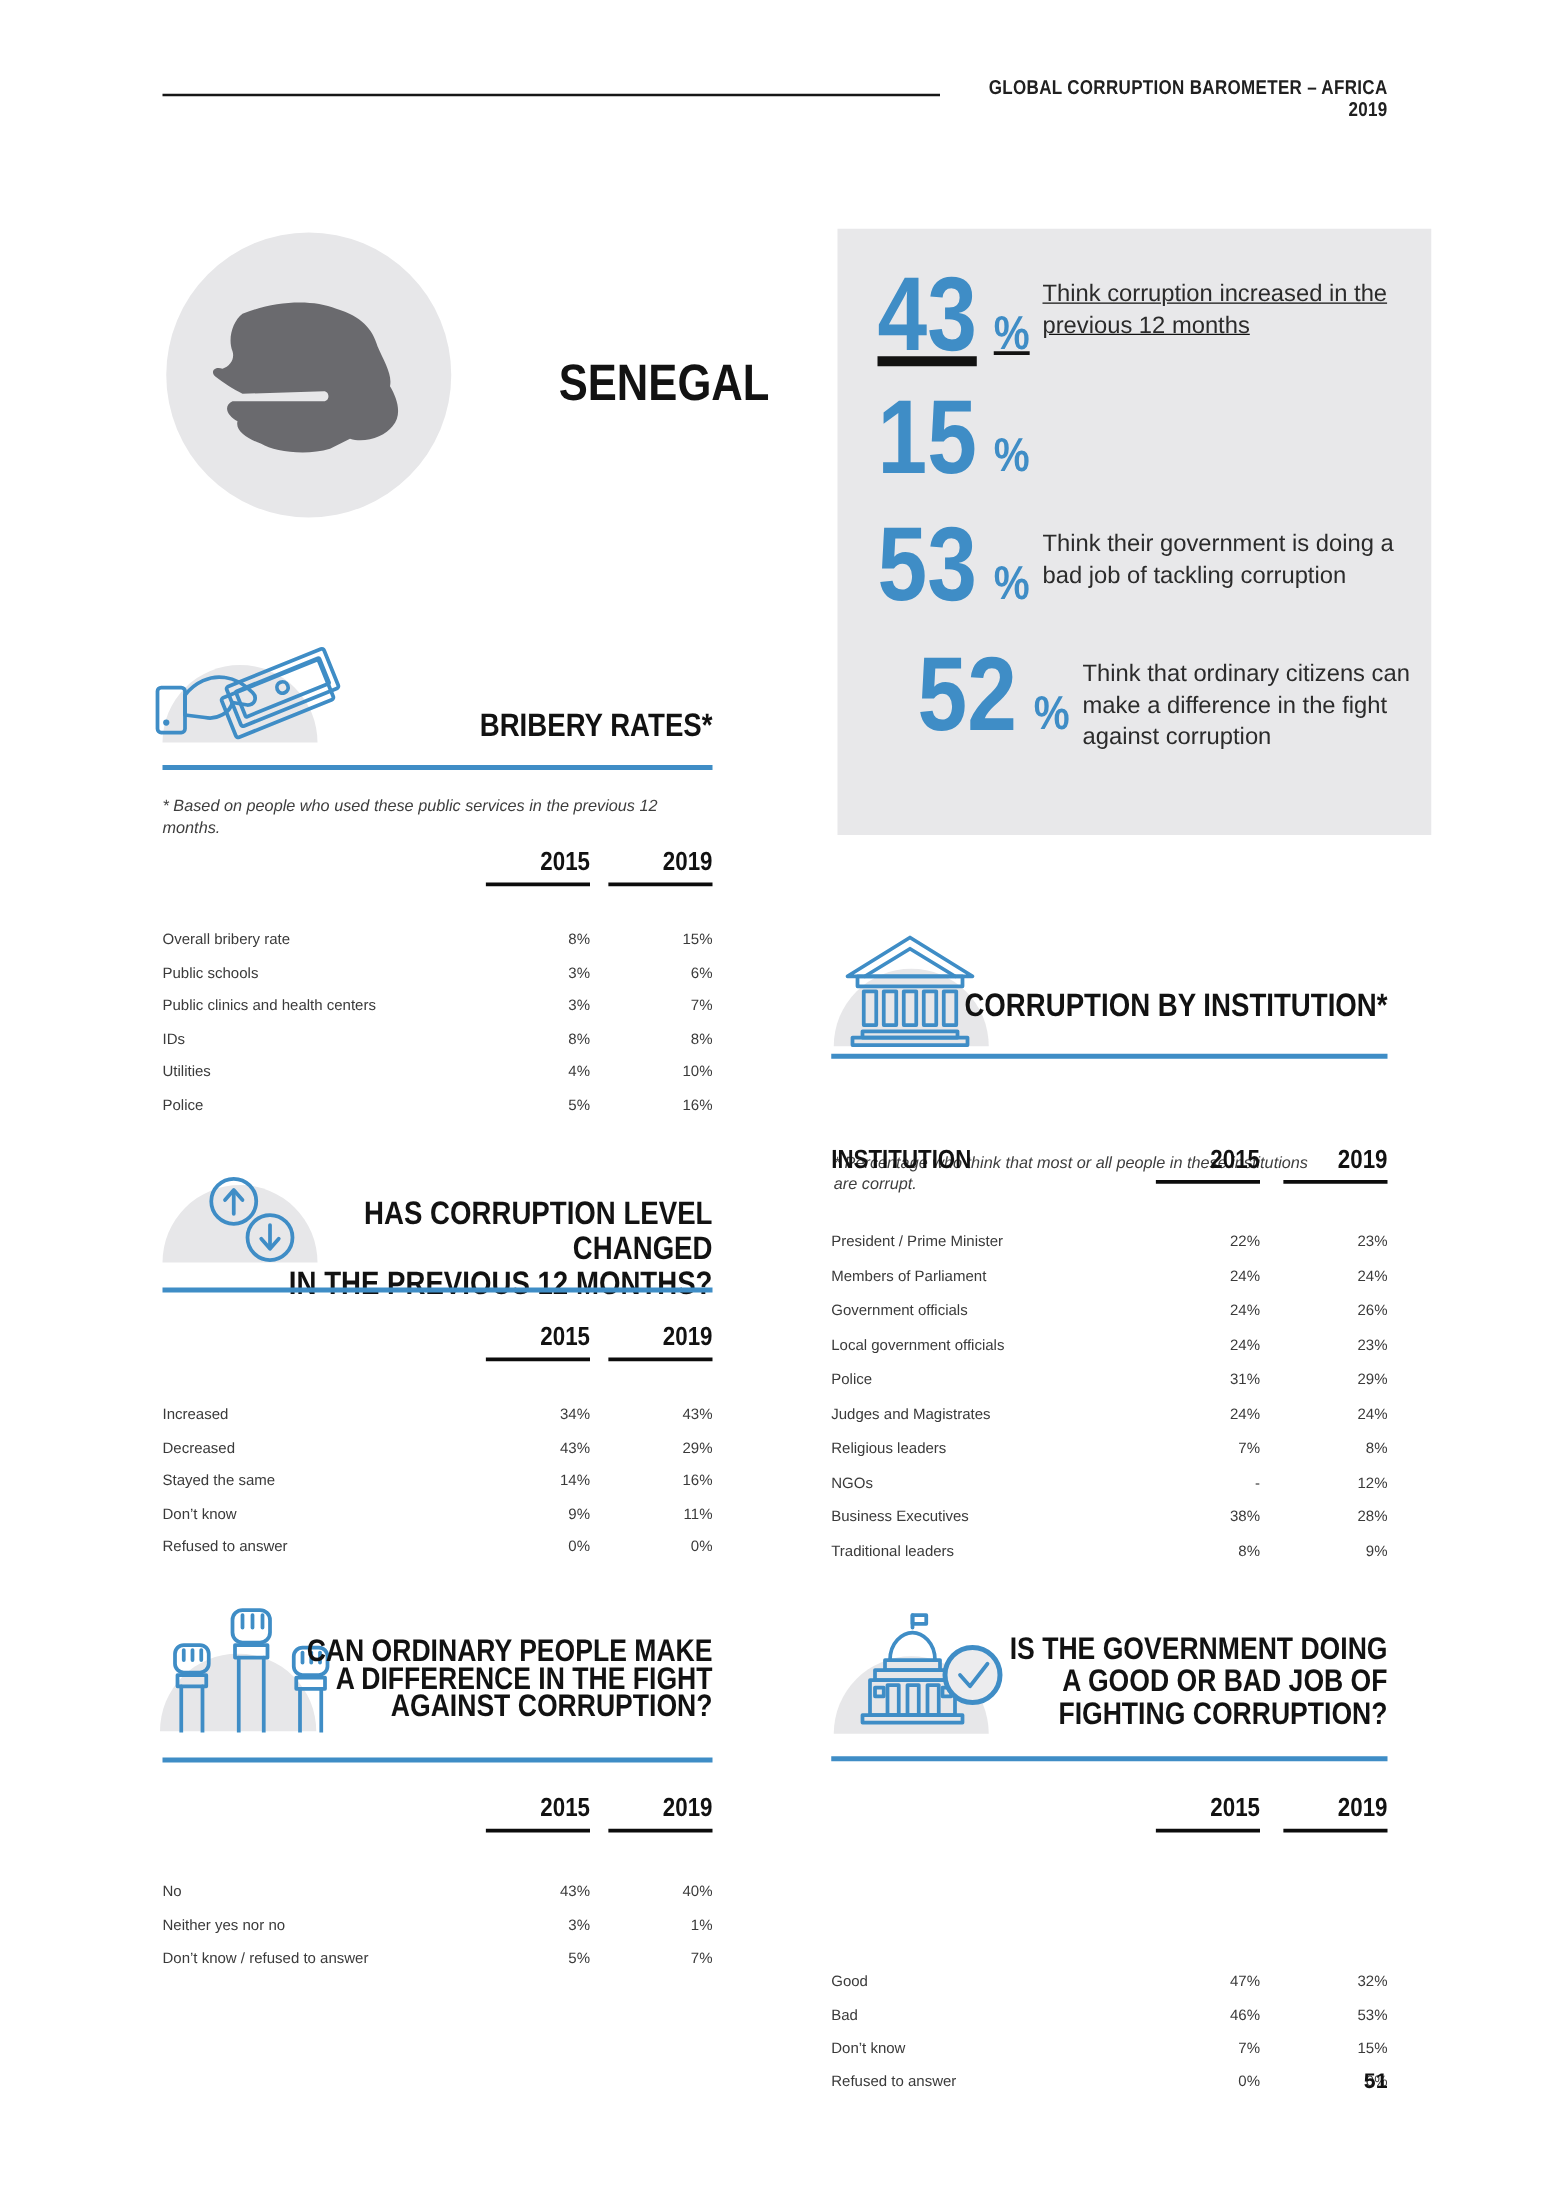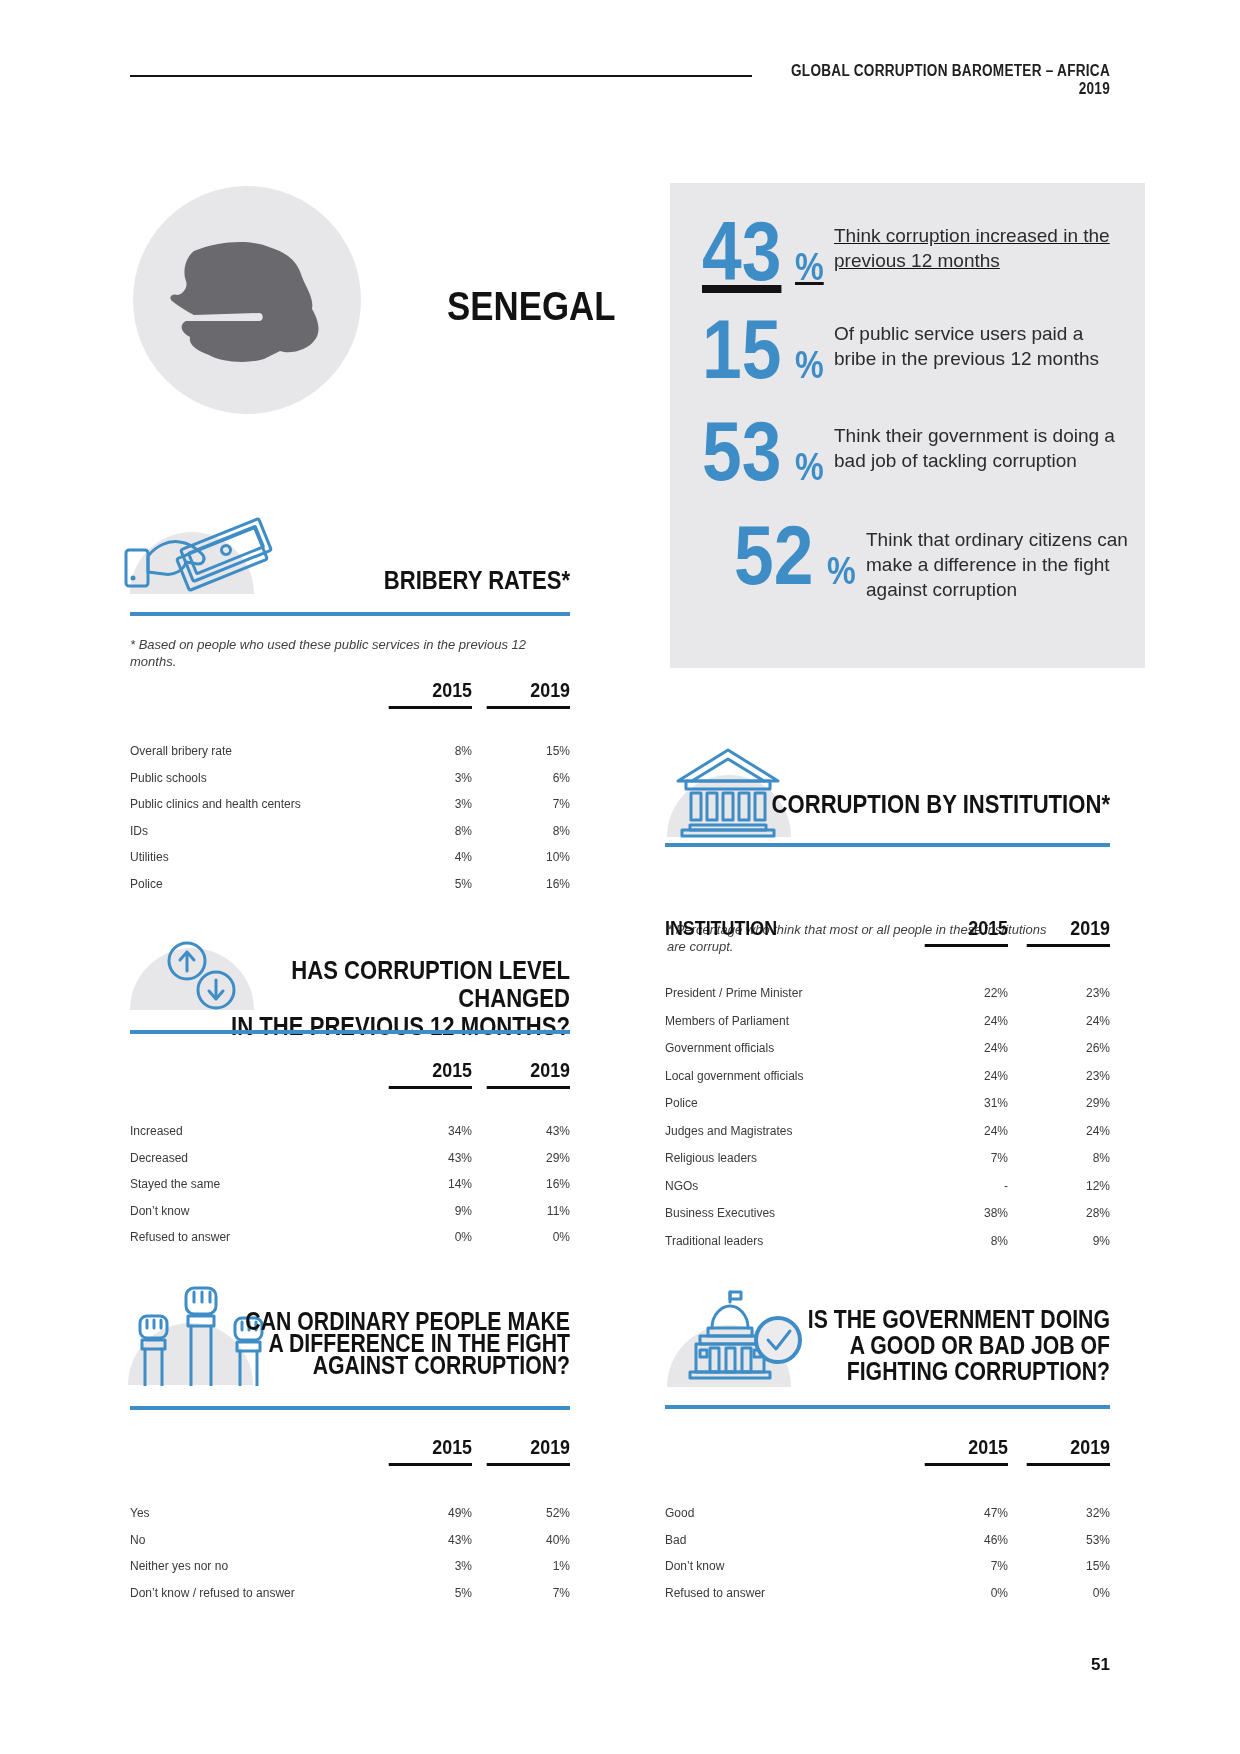--- a/index.html
+++ b/index.html
@@ -81,21 +81,20 @@
         <span class="stat-num sq o-l">43</span>
         <span class="stat-pct sq o-l">%</span>
       </div>
       <div class="stat-text">Think corruption increased in the previous 12 months</div>
     </div>
     <div class="stat-row" style="top:135px;">
       <div class="stat-value">
         <span class="stat-num sq o-l">15</span>
         <span class="stat-pct sq o-l">%</span>
       </div>
-      <div class="stat-text">Of public service users paid a bribe in the previous 12 months</div>
     </div>
     <div class="stat-row" style="top:237px;">
       <div class="stat-value">
         <span class="stat-num sq o-l">53</span>
         <span class="stat-pct sq o-l">%</span>
       </div>
       <div class="stat-text">Think their government is doing a bad job of tackling corruption</div>
     </div>
     <div class="stat-row" style="top:341px;margin-left:32px;">
       <div class="stat-value">
@@ -312,25 +311,20 @@
     <div>AGAINST CORRUPTION?</div>
   </div>
   <div class="rule" style="left:130px;top:1406px;width:440px;"></div>
   <div class="thead lt" style="left:130px;top:1435px;width:440px;">
     <span class="tlabel"></span>
     <span class="tv tv1"><span class="yr">2015</span></span>
     <span class="tv tv2"><span class="yr">2019</span></span>
   </div>
   <div class="rows rows-a lt" style="left:130px;top:1500px;width:440px;">
     <div class="trow">
-        <span class="tlabel">Yes</span>
-        <span class="tv tv1">49%</span>
-        <span class="tv tv2">52%</span>
-      </div>
-    <div class="trow">
         <span class="tlabel">No</span>
         <span class="tv tv1">43%</span>
         <span class="tv tv2">40%</span>
       </div>
     <div class="trow">
         <span class="tlabel">Neither yes nor no</span>
         <span class="tv tv1">3%</span>
         <span class="tv tv2">1%</span>
       </div>
     <div class="trow">
@@ -361,21 +355,21 @@
     <div>IS THE GOVERNMENT DOING</div>
     <div>A GOOD OR BAD JOB OF</div>
     <div>FIGHTING CORRUPTION?</div>
   </div>
   <div class="rule" style="left:665px;top:1405px;width:445px;"></div>
   <div class="thead rt" style="left:665px;top:1435px;width:445px;">
     <span class="tlabel"></span>
     <span class="tv tv1"><span class="yr">2015</span></span>
     <span class="tv tv2"><span class="yr">2019</span></span>
   </div>
-  <div class="rows rows-a rt" style="left:665px;top:1500px;width:445px;">
+  <div class="rows rows-a rt" style="left:665px;top:1572px;width:445px;">
     <div class="trow">
         <span class="tlabel">Good</span>
         <span class="tv tv1">47%</span>
         <span class="tv tv2">32%</span>
       </div>
     <div class="trow">
         <span class="tlabel">Bad</span>
         <span class="tv tv1">46%</span>
         <span class="tv tv2">53%</span>
       </div>

